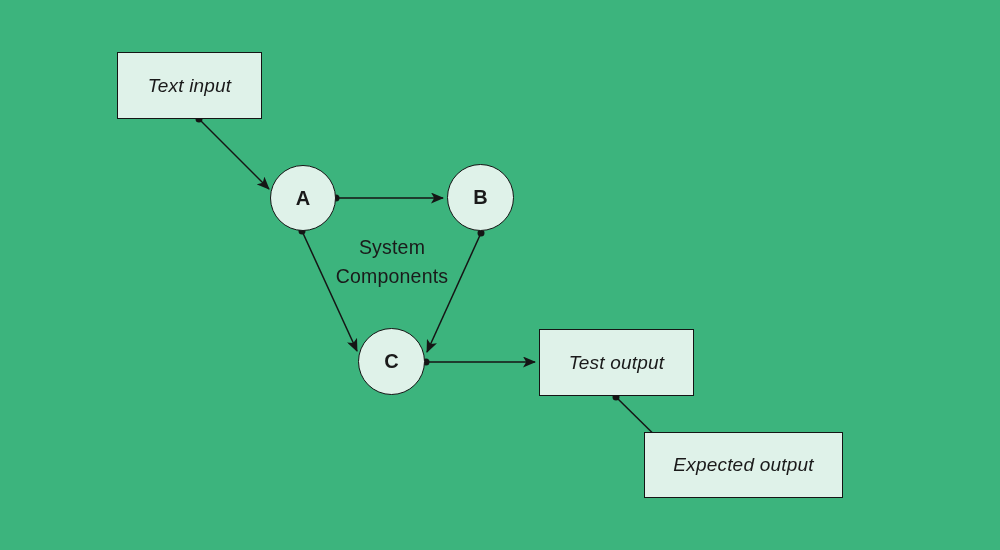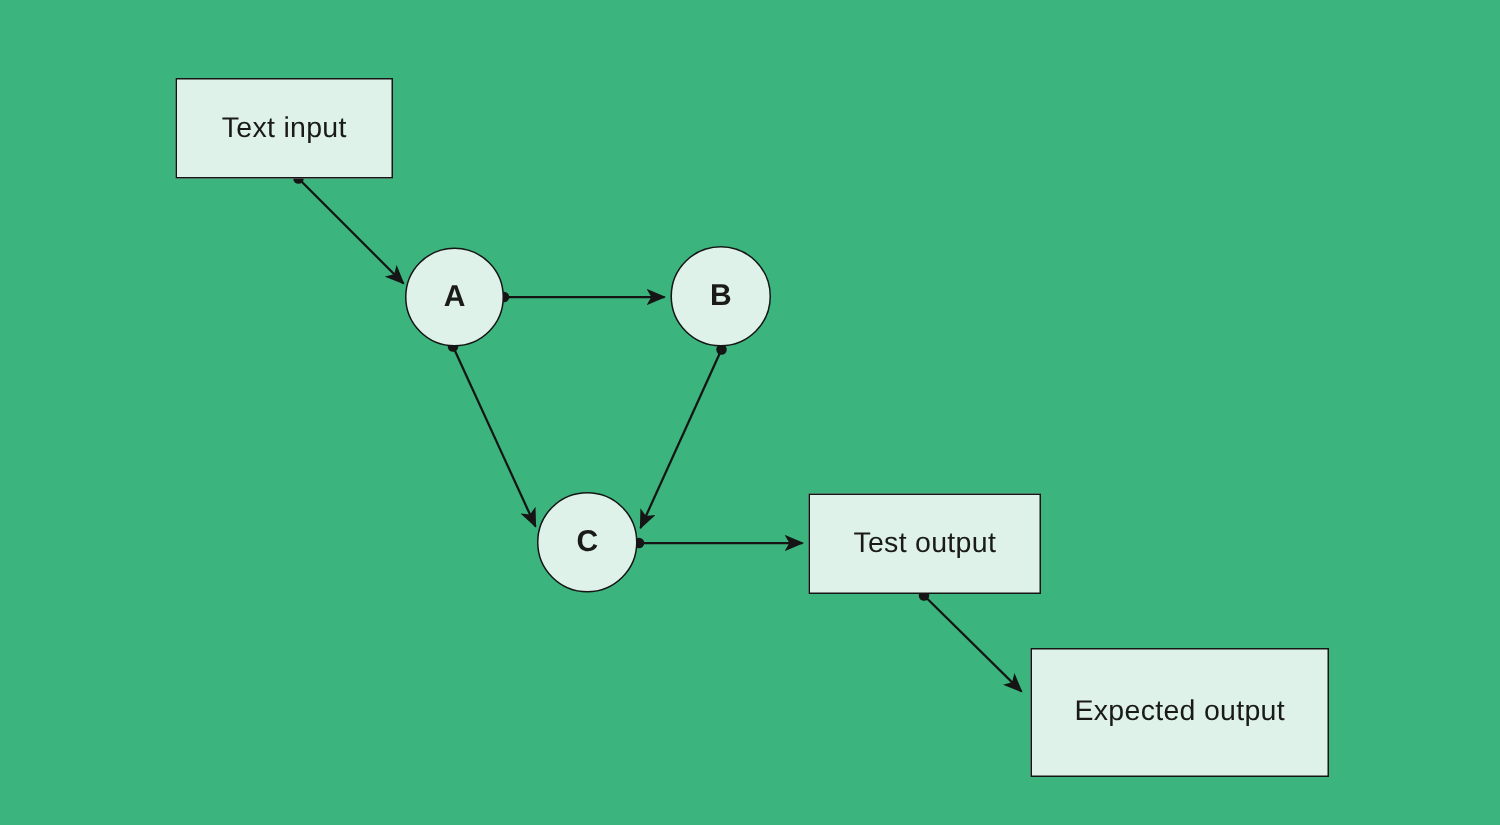--- a/index.html
+++ b/index.html
@@ -26,29 +26,29 @@
   .node {
     position: absolute;
     background: var(--node_fill, #DFF2E9);
     border: 1.6px solid var(--line_color, #151515);
     box-sizing: border-box;
     display: flex;
     align-items: center;
     justify-content: center;
     color: var(--text_color, #1A1A1A);
   }
-  .box { font-size: 19px; font-weight: 400; letter-spacing: 0.2px; }
+  .box { font-size: 19px; font-weight: 400; letter-spacing: 0.2px; font-style: italic; }
   .circle { border-radius: 50%; font-size: 20px; font-weight: 700; }
 
   #n-text-input      { left: 117px; top:  52px; width: 145px; height: 67px; }
   #n-a               { left: 270px; top: 165px; width:  66px; height: 66px; }
   #n-b               { left: 447px; top: 164px; width:  67px; height: 67px; }
   #n-c               { left: 358px; top: 328px; width:  67px; height: 67px; }
   #n-test-output     { left: 539px; top: 329px; width: 155px; height: 67px; align-items: center; }
-  #n-expected-output { left: 687px; top: 432px; width: 199px; height: 86px; }
+  #n-expected-output { left: 644px; top: 432px; width: 199px; height: 66px; }
 
   .annotation {
     position: absolute;
     left: 299px; top: 233px;
     width: 186px;
     text-align: center;
     font-size: 19.5px;
     line-height: 29px;
     color: var(--text_color, #1A1A1A);
     letter-spacing: 0.2px;
@@ -93,14 +93,18 @@
   </div>
 
   <div class="node box" id="n-test-output">
     <span>Test output</span>
   </div>
 
   <div class="node box" id="n-expected-output">
     <span>Expected output</span>
   </div>
 
+  <div class="annotation">
+    <div>System</div>
+    <div>Components</div>
+  </div>
 
 </div>
 
 </body></html>

